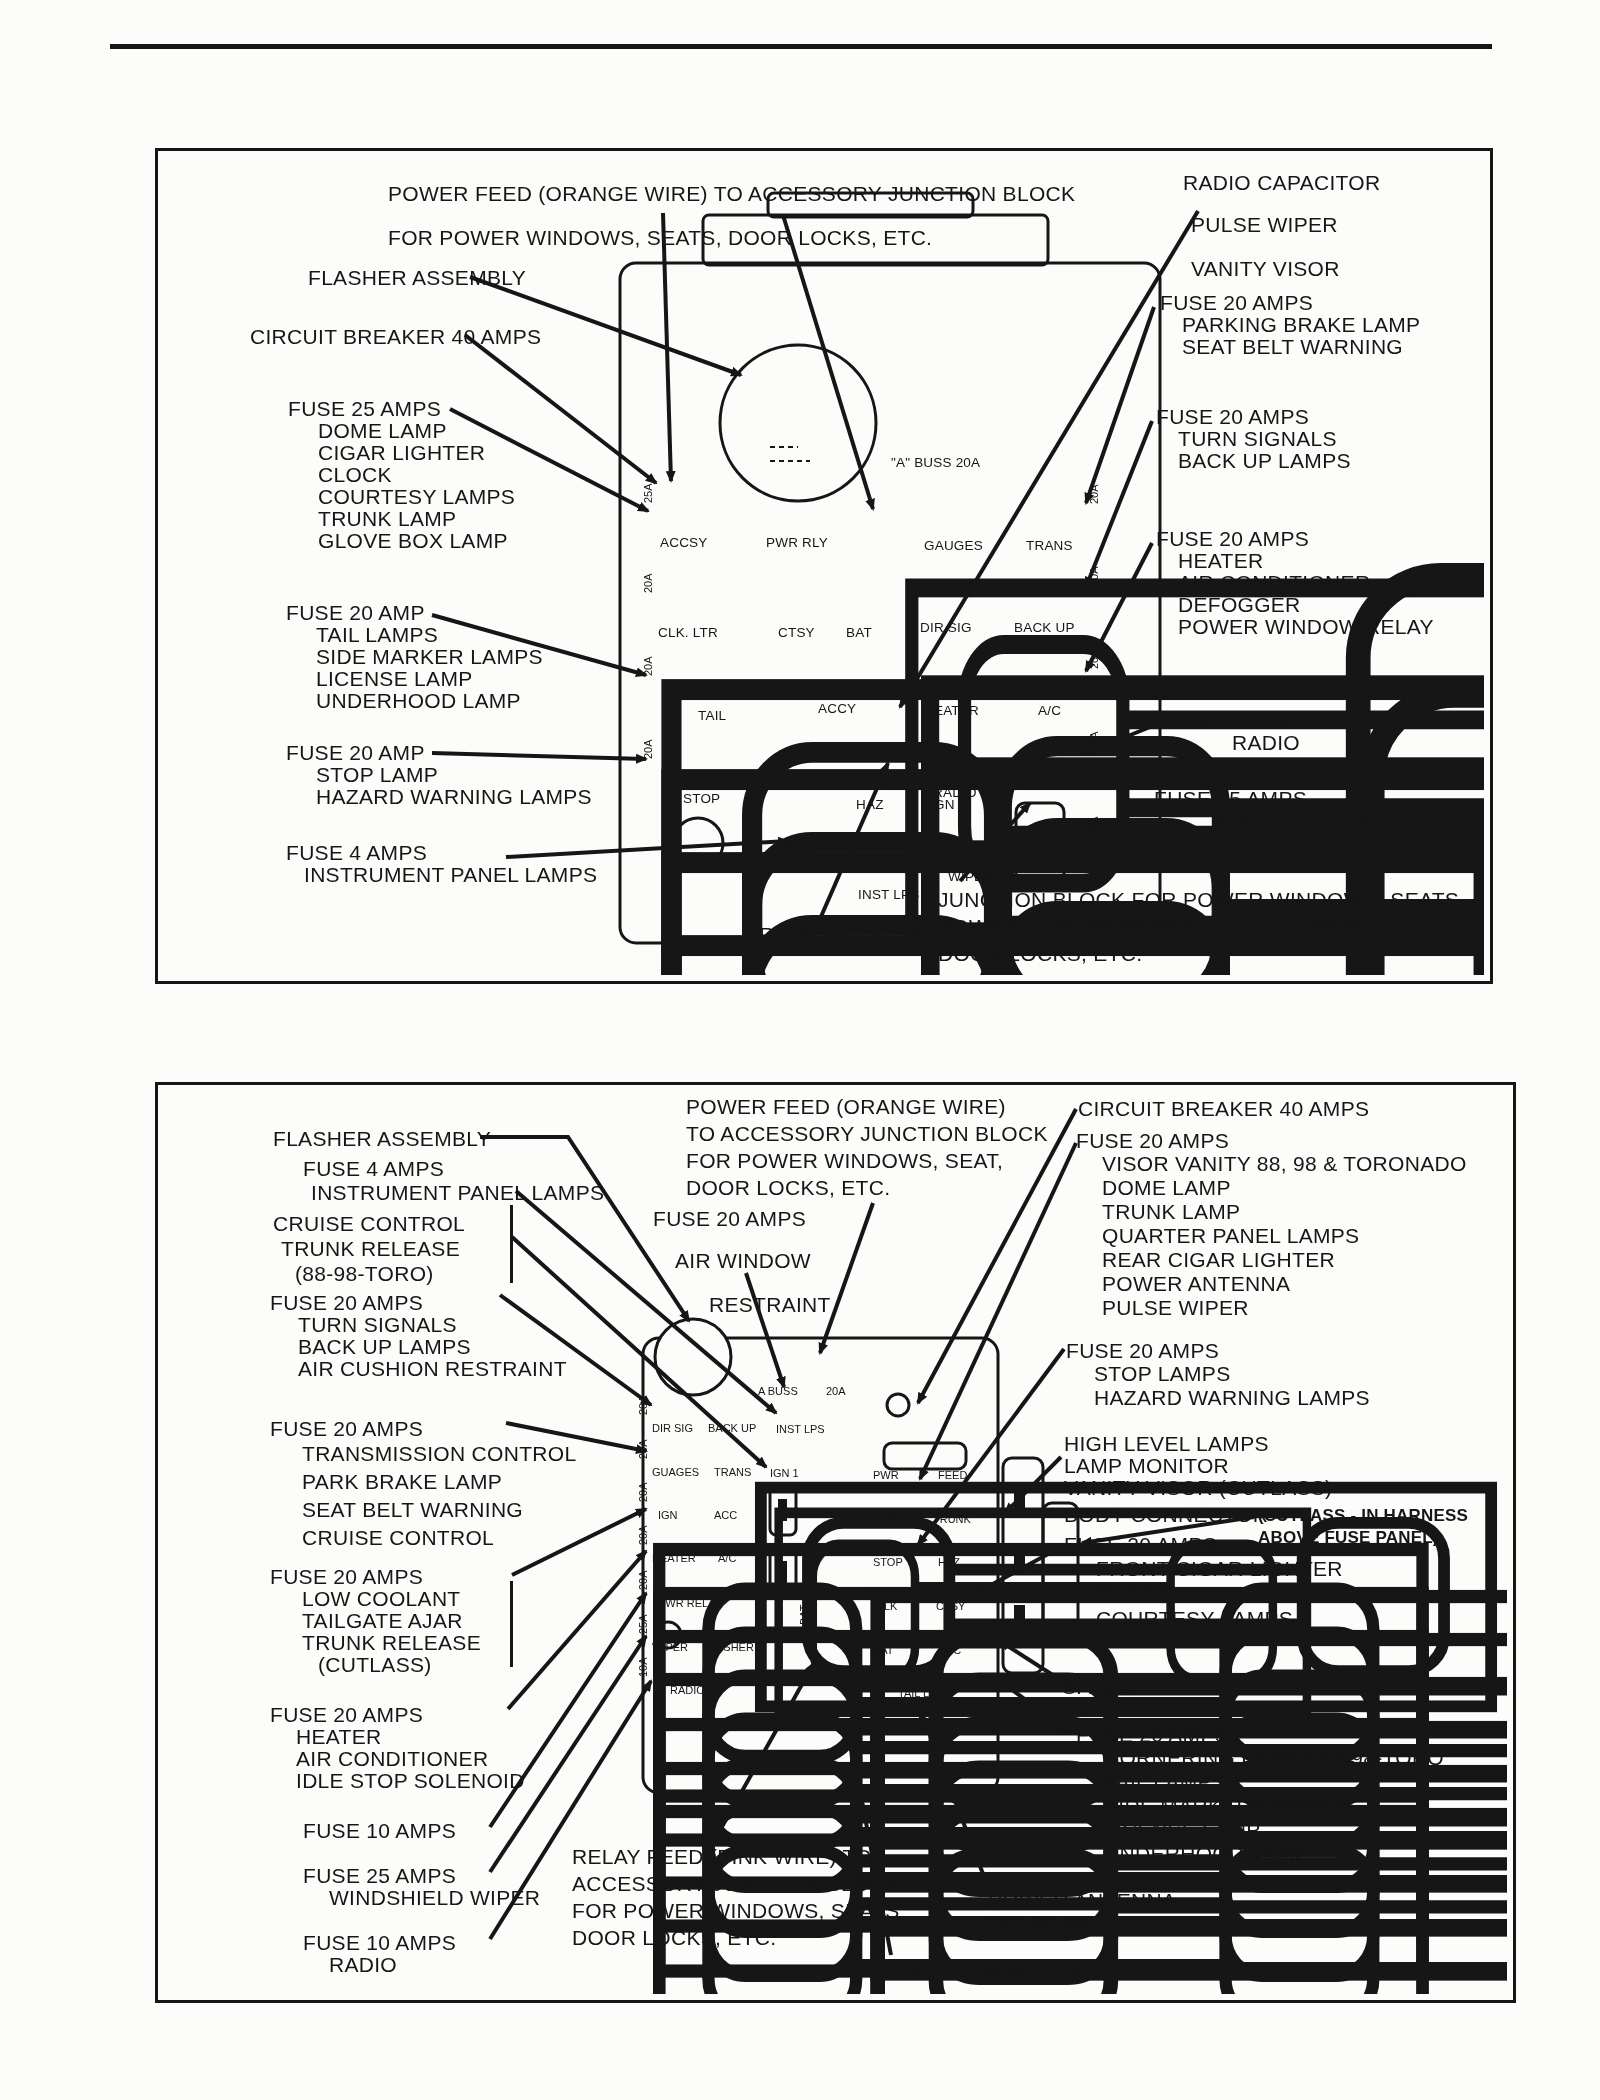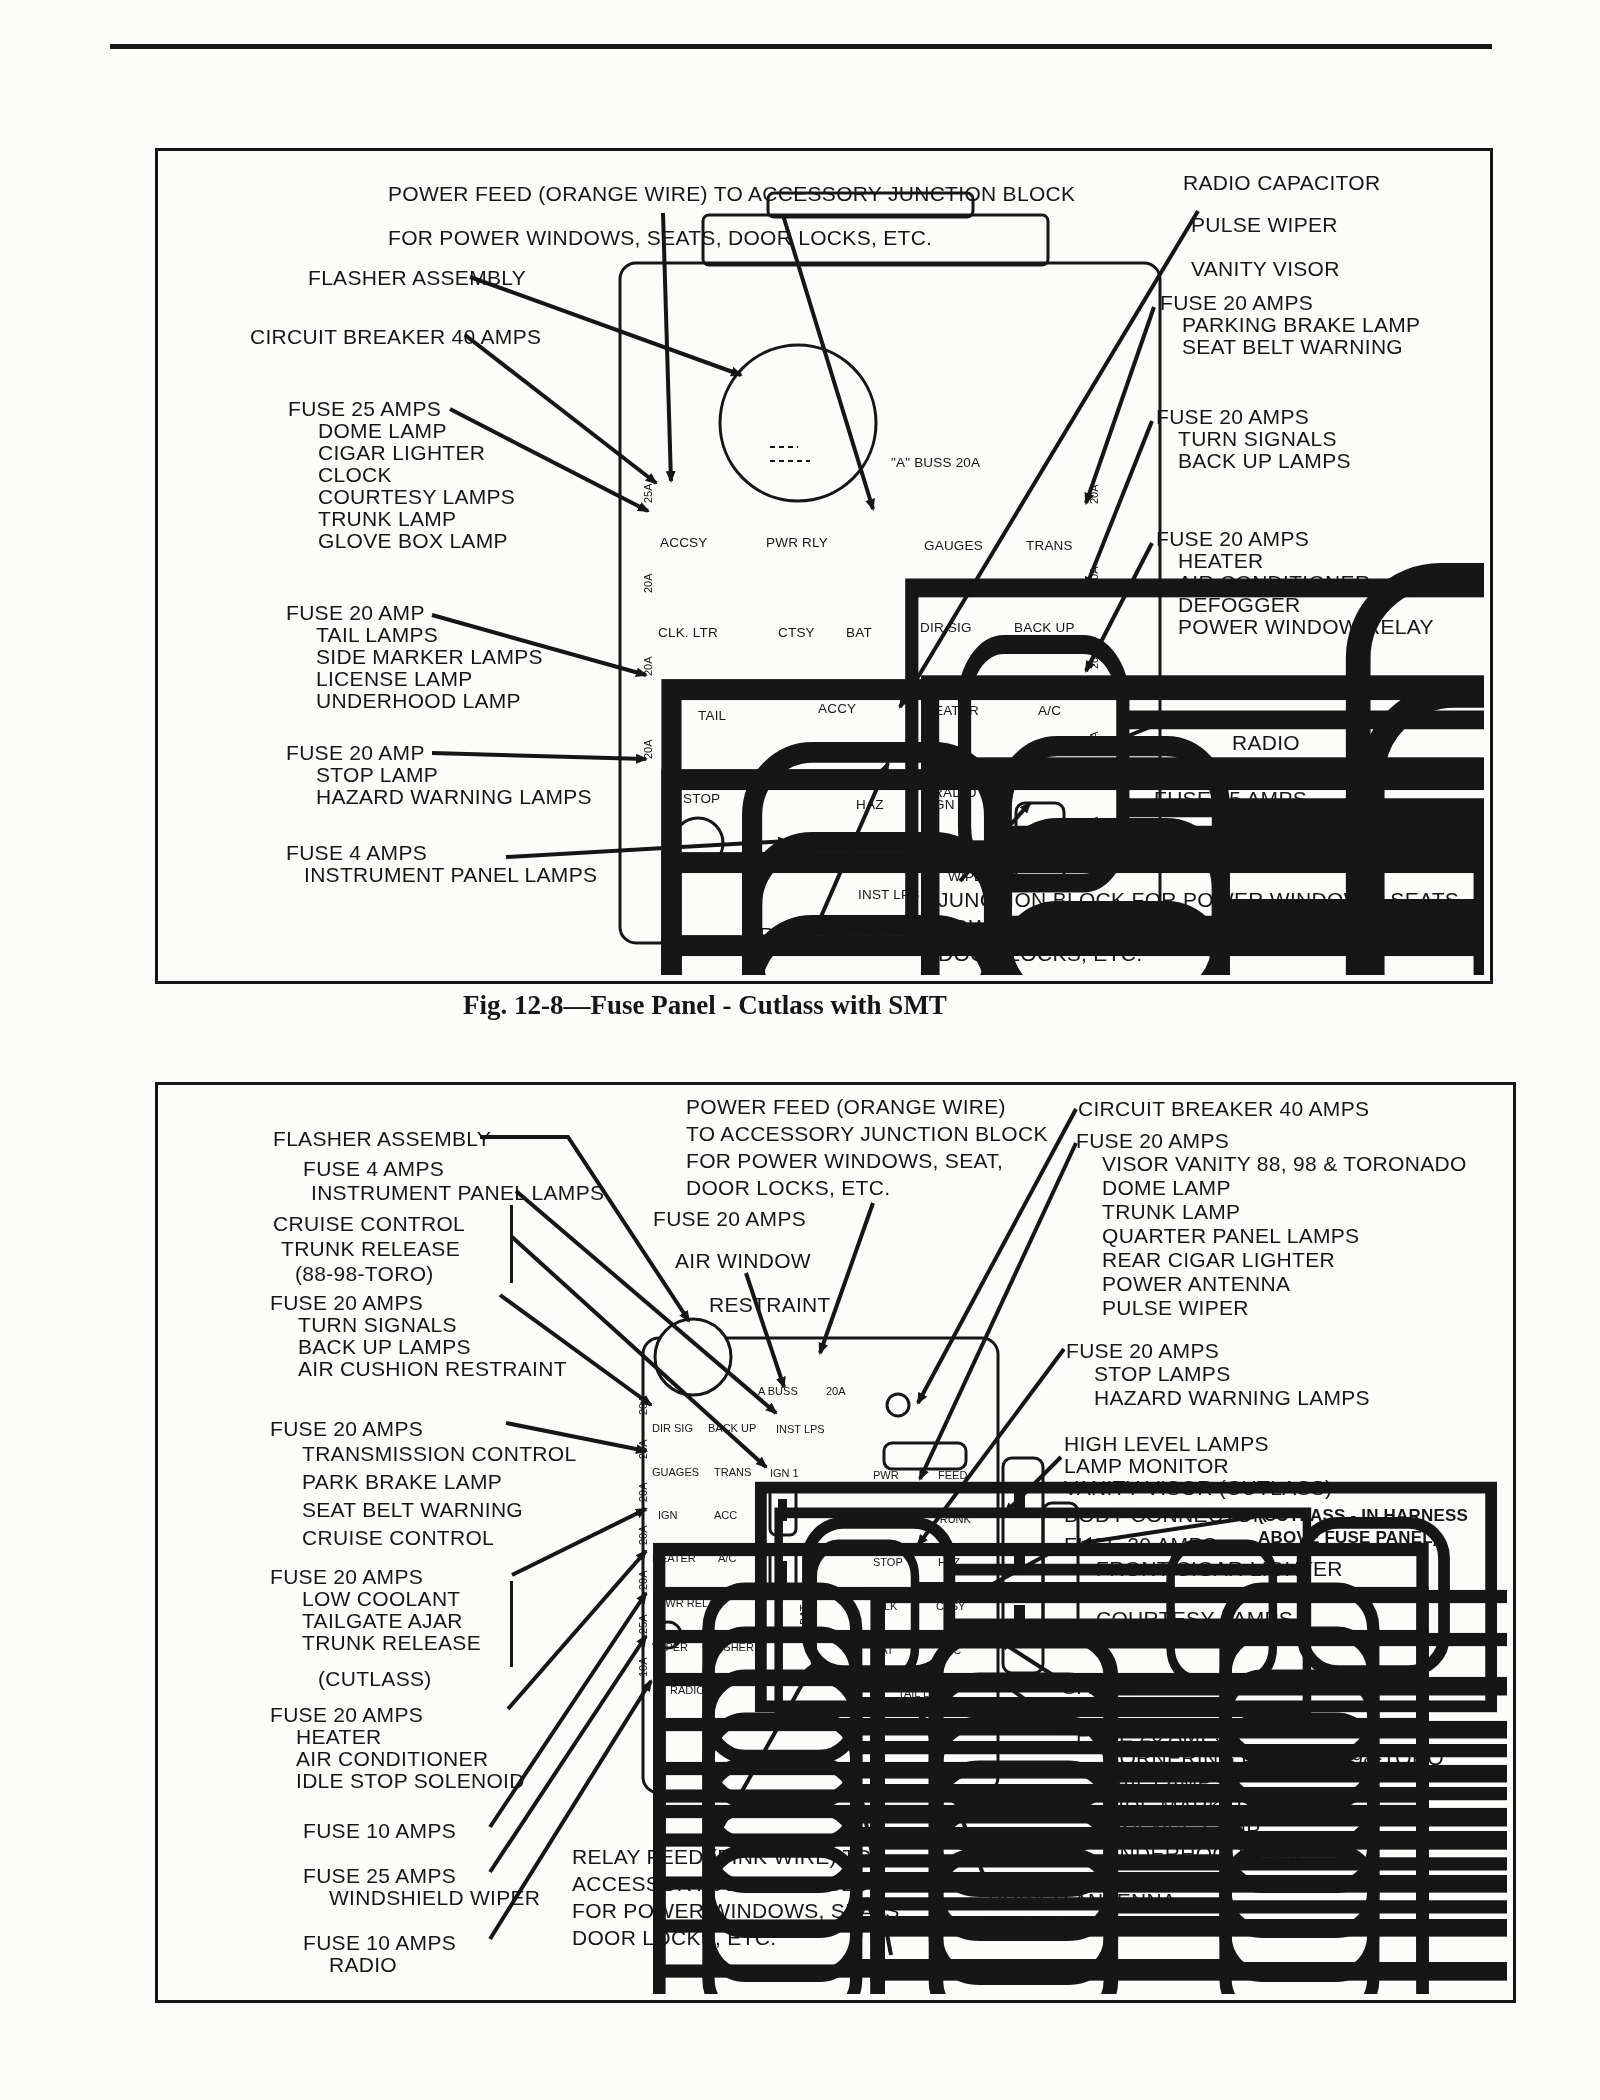--- a/index.html
+++ b/index.html
@@ -32,21 +32,21 @@
   .co.ind26 .co-l>div{padding-left:26px;}
   .co.ind28 .co-l>div{padding-left:28px;}
   .co.ind32 .co-l>div{padding-left:32px;}
   .co.ind58 .co-l>div{padding-left:58px;}
   .co.ind66 .co-l>div{padding-left:66px;}
   .co.noind .co-l>div{padding-left:0;}
   .co.stair .co-l>div:nth-child(2){padding-left:8px;}
   .co.stair .co-l>div:nth-child(3){padding-left:22px;}
   .co.stair2 .co-l>div:nth-child(1){padding-left:22px;}
   .co.stair2 .co-l>div:nth-child(2){padding-left:56px;}
-  .co.cutind .co-l>div:nth-child(4){padding-left:48px;margin-top:14px;}
+  .co.cutind .co-l>div:nth-child(4){padding-left:48px;}
   .vbar{position:absolute;width:3px;background:#161616;}
   .note{position:absolute;font-size:17px;font-weight:bold;letter-spacing:.2px;
         line-height:22px;white-space:nowrap;}
   .bc-arrow{font-size:20px;padding:0 2px;}
   svg text{font-family:"Liberation Sans",sans-serif;fill:#161616;}
   svg .pl{font-size:13.5px;letter-spacing:.2px;}
   svg .ps{font-size:11px;}
   svg line,svg path,svg rect,svg circle,svg polyline{vector-effect:none;}
 </style>
 </head>
@@ -247,21 +247,20 @@
       <div class="co-l">
           <div>JUNCTION BLOCK FOR POWER WINDOWS,  SEATS,</div>
           <div>POWER FEED (PINK WIRE) TO ACCESSORY</div>
           <div>DOOR LOCKS,  ETC.</div>
         </div>
     </div>
     <div class="co" style="left:588px;top:772px;">
       <div class="co-t">TRUNK RELEASE</div>
     </div>
   </div>
-  <div class="caption" id="cap1">Fig. 12-8—Fuse Panel - Cutlass with SMT</div>
 
   <div class="figbox" id="fig2">
 
     <svg class="art" width="1349" height="909" viewBox="0 0 1349 909">
       <defs>
         <marker id="ah2" markerWidth="12" markerHeight="10" refX="10" refY="5" orient="auto" markerUnits="userSpaceOnUse">
           <path d="M0,0 L12,5 L0,10 z" fill="#161616"></path>
         </marker>
       </defs>
 

